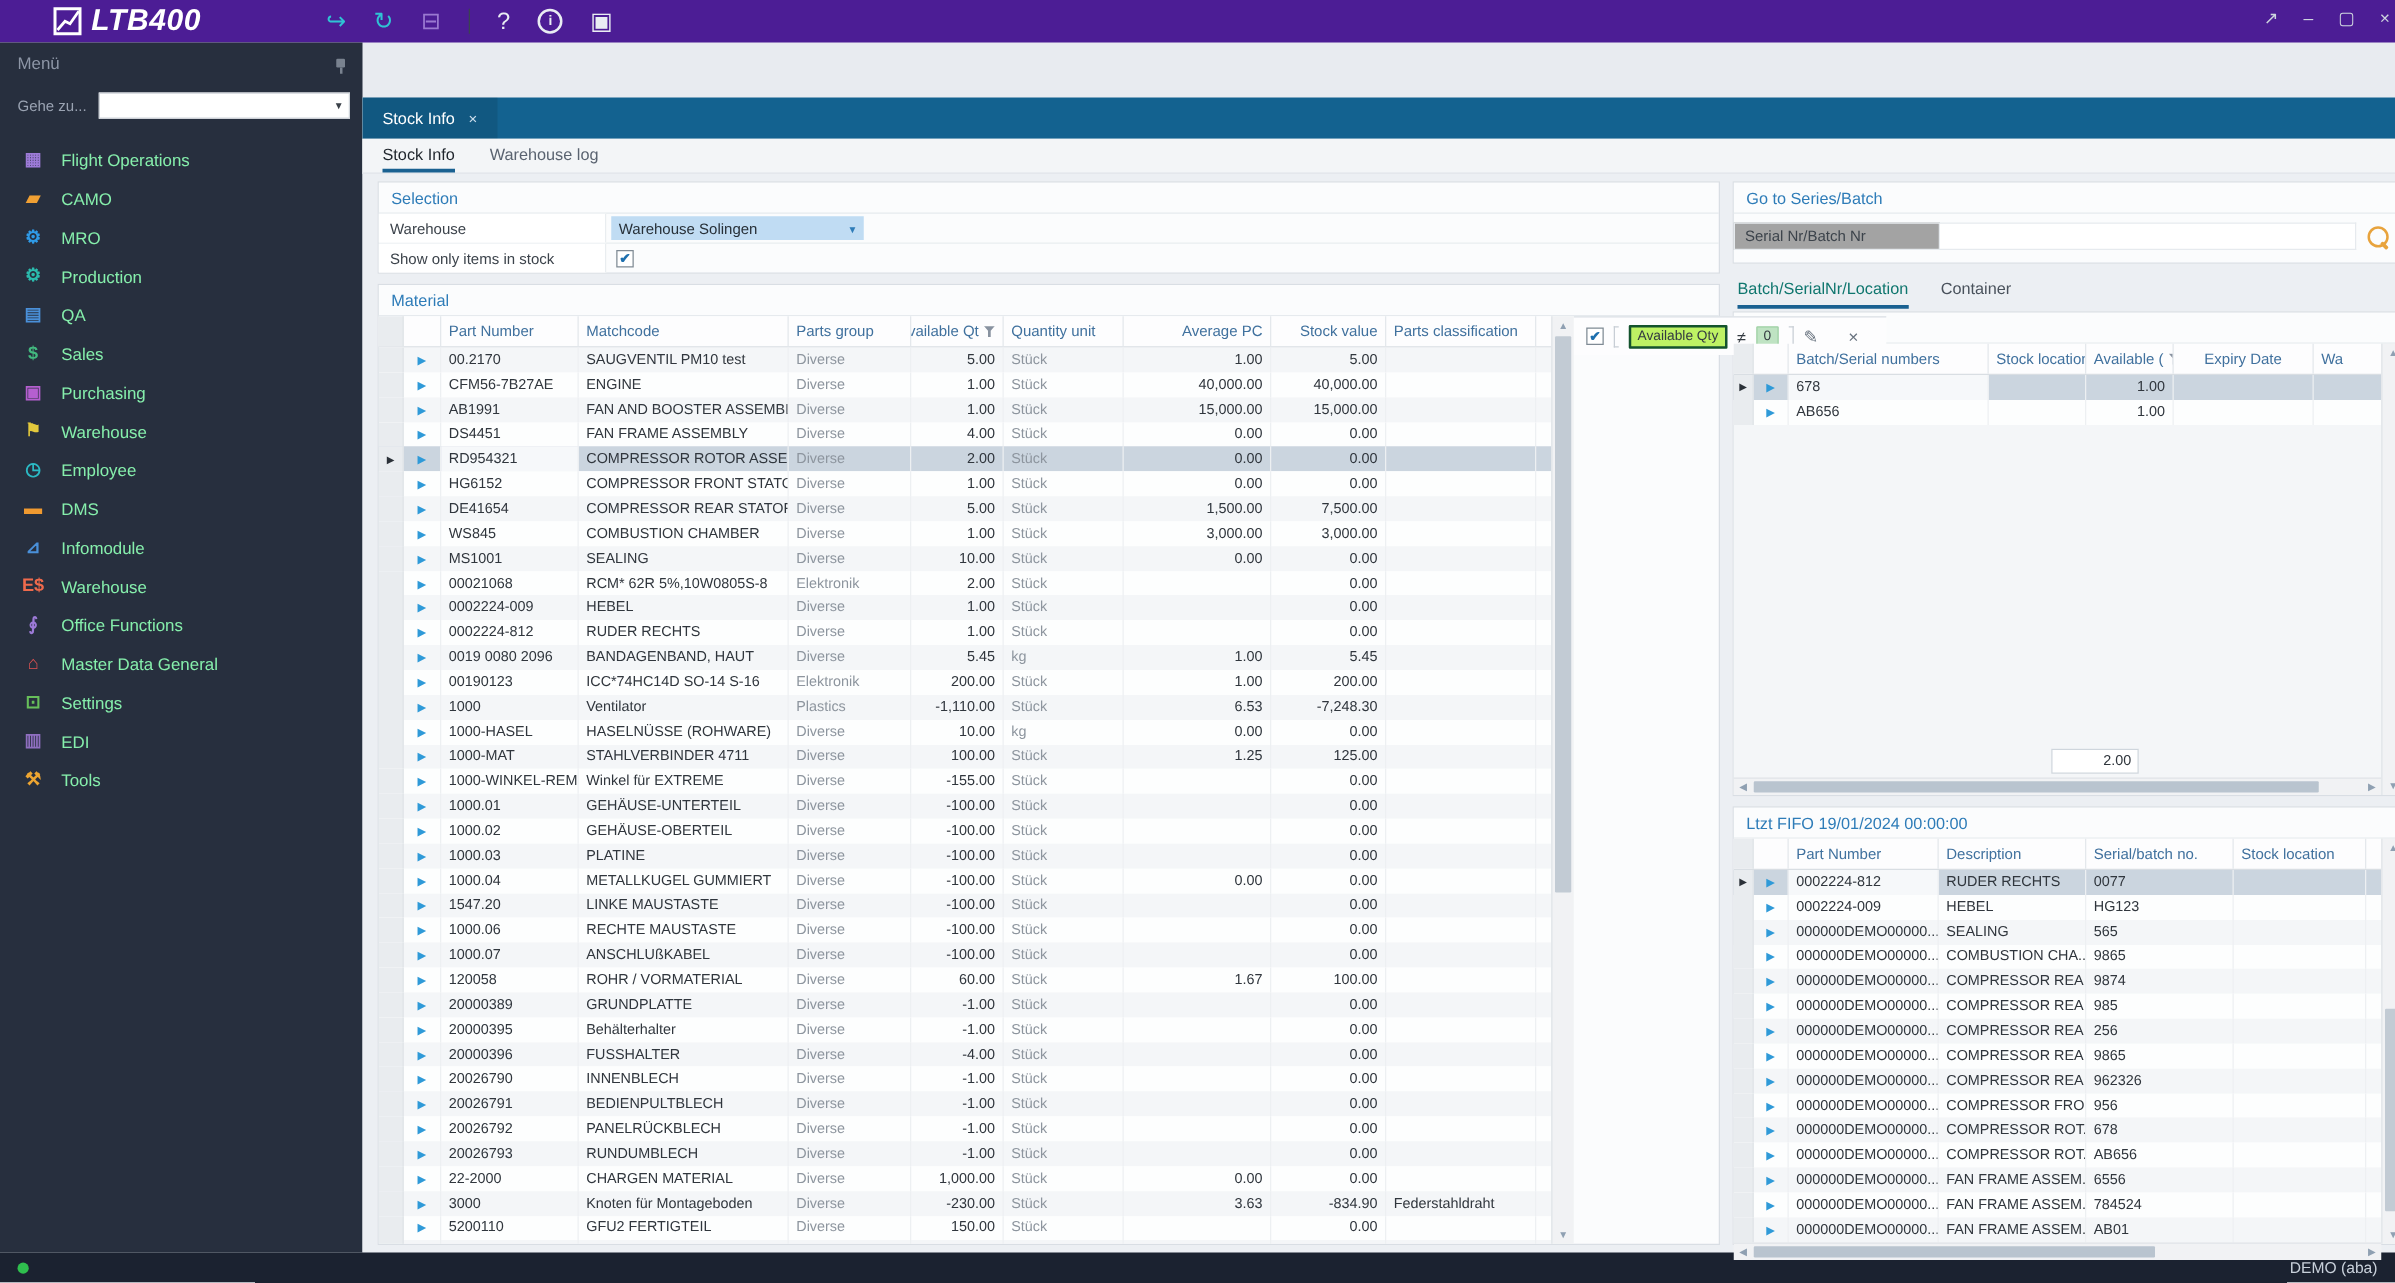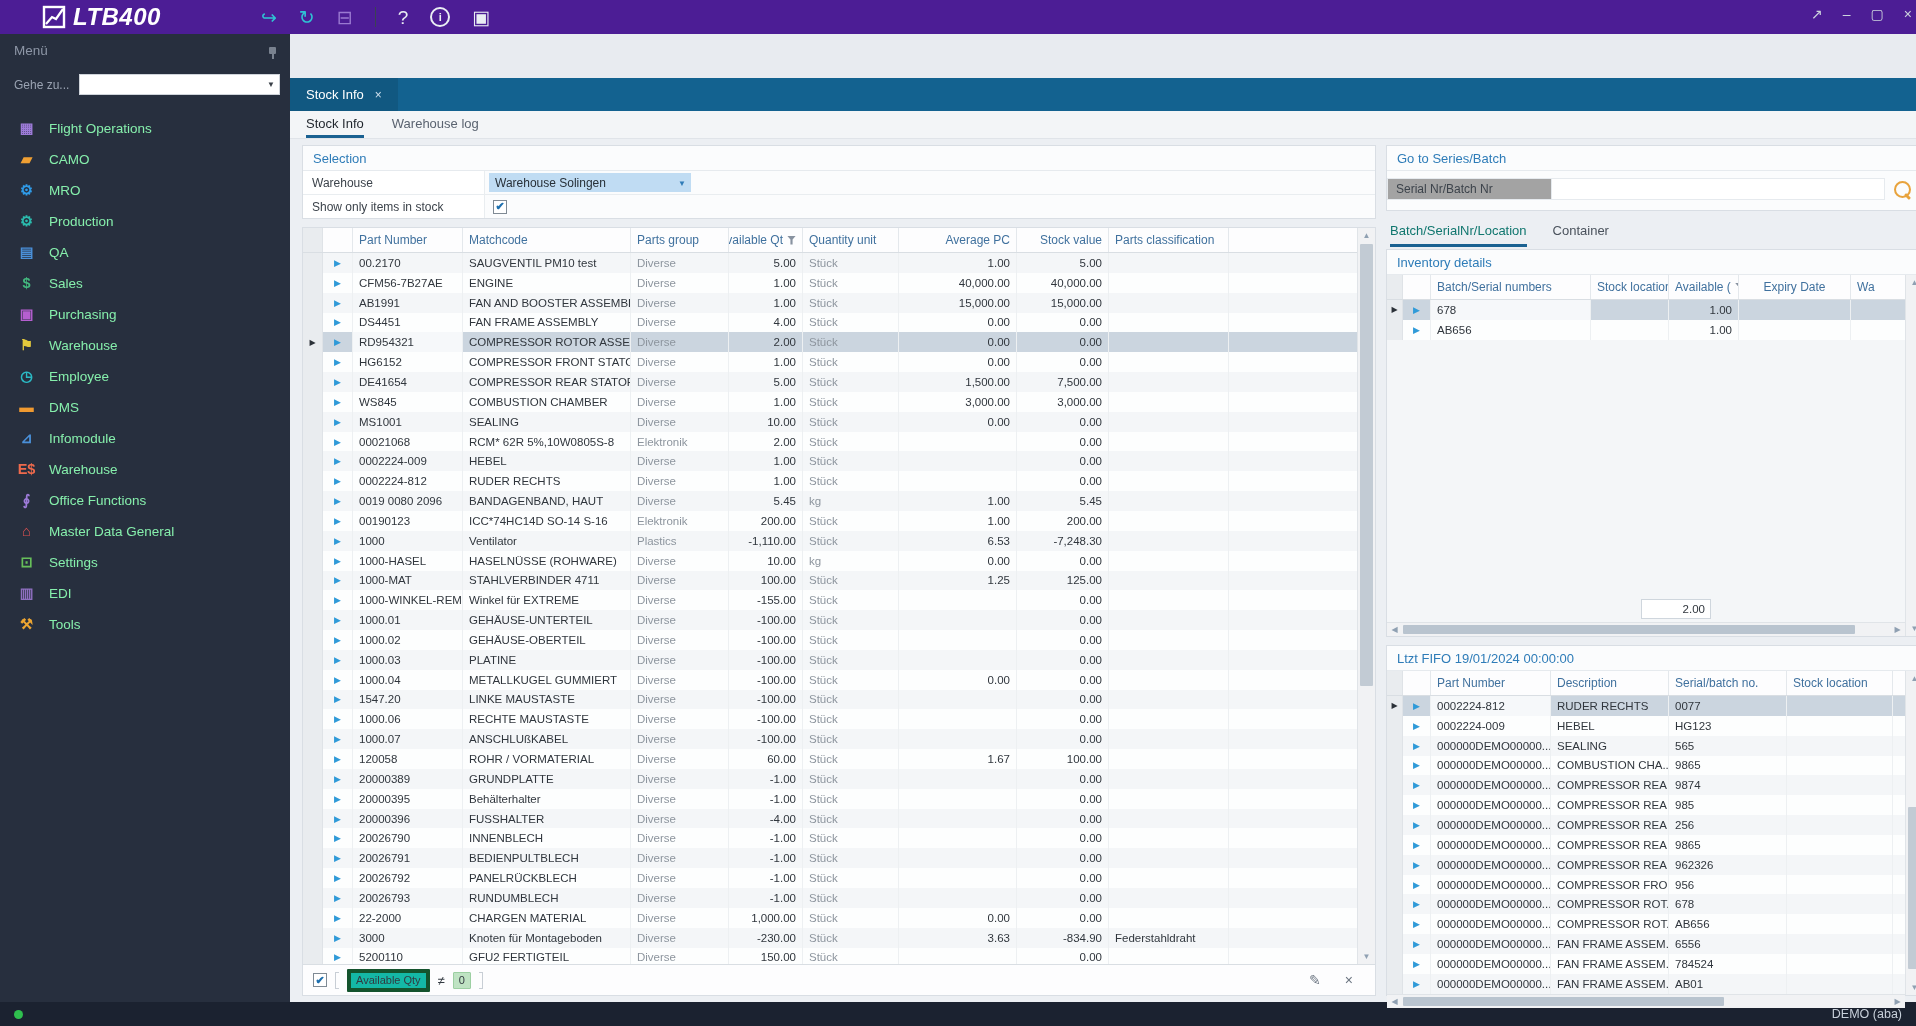--- a/index.html
+++ b/index.html
@@ -52,21 +52,21 @@
   
   .form-row{display:flex;height:23px;border-bottom:1px solid #e9edf0;font-size:12px;align-items:stretch;}
   .form-label{width:172px;flex:none;display:flex;align-items:center;padding-left:9px;color:#3c434b;background:#fff;border-right:1px solid #e9edf0;}
   .form-field{display:flex;align-items:center;padding-left:4px;}
   .combo-blue{width:196px;height:19px;background:#c0dcf3;position:relative;display:flex;align-items:center;padding-left:6px;color:#273038;font-size:12px;}
   .combo-blue .dd{position:absolute;right:5px;top:6px;font-size:8px;color:#2f7cb8;}
   .checkbox{width:14px;height:14px;background:#fff;border:1px solid #7f8a94;display:flex;align-items:center;justify-content:center;font-size:11px;font-weight:bold;color:transparent;box-sizing:border-box;}
   .checkbox.checked{color:#1d6fae;}
 
   
-  .grid{flex:1;display:flex;flex-direction:column;min-height:0;position:relative;}
+  .grid{flex:1;display:flex;flex-direction:row;min-height:0;position:relative;}
   .grid-scroll-wrap{flex:1;display:flex;min-height:0;}
   .grid-main{flex:1;display:flex;flex-direction:column;min-width:0;}
   .grid-header{flex:none;display:flex;height:24px;align-items:stretch;background:#fdfdfe;border-bottom:1px solid #d9dee3;color:#40719e;font-size:12px;}
   .grid-header .cell{display:flex;align-items:center;padding:0 6px;border-right:1px solid #e4e8ec;box-sizing:border-box;white-space:nowrap;overflow:hidden;}
   .grid-body{flex:1;overflow:hidden;display:flex;flex-direction:column;}
   .grid-row{flex:none;display:flex;height:19.85px;align-items:stretch;font-size:11.5px;color:#30363d;box-sizing:border-box;}
   .grid-row:nth-child(odd){background:#f4f6f8;}
   .grid-row:nth-child(even){background:#fdfefe;}
   .grid-row.selected{background:#cbd5df;}
   .grid-row .cell{display:flex;align-items:center;padding:0 6px;border-right:1px solid #edf0f2;box-sizing:border-box;white-space:nowrap;overflow:hidden;}
@@ -99,21 +99,21 @@
   .hscroll .sa{width:15px;display:flex;align-items:center;justify-content:center;font-size:8px;color:#8fa0b2;flex:none;}
   .hscroll .sa.right{margin-left:auto;}
   .hthumb{position:absolute;top:2px;bottom:2px;background:#b9c4cf;border-radius:1px;}
 
   
   .filterbar{flex:none;height:30px;border-top:1px solid #d9dee3;background:#fdfdfe;display:flex;align-items:center;gap:8px;padding:0 10px;}
   .bracket{width:4px;height:17px;border:1px solid #c8ced5;box-sizing:border-box;}
   .bracket.open{border-right:none;}
   .bracket.close{border-left:none;}
   .ftag{font-size:11px;color:#333a41;padding:1.5px 5px;border-radius:1px;}
-  .ftag.field{background:#14b8a6;border:4px solid #14532d;}
+  .ftag.field{background:#bef264;border:2px solid #14532d;}
   .ftag.value{background:#bfe3c3;border:1px solid #9ccfa2;}
   .fop{font-size:13px;color:#333a41;}
   .fb-icons{margin-left:auto;display:flex;gap:24px;margin-right:12px;color:#6a7480;}
   .fb-icons .ic{font-size:14px;}
 
   
   .gb-goto{flex:none;height:66px;}
   .goto-batch-row{display:flex;align-items:center;height:26px;margin:5px 6px 0 0;}
   .gb-label{width:165px;flex:none;background:#a3a3a3;border:1px solid #e6eaee;height:22px;display:flex;align-items:center;padding-left:8px;font-size:12px;color:#3c434b;box-sizing:border-box;}
   .gb-input{flex:1;height:22px;background:#fff;border:1px solid #e6eaee;border-left:none;box-sizing:border-box;}
@@ -317,20 +317,21 @@
             </div>
             <div class="form-row" style="border-bottom:none">
               <div class="form-label">Show only items in stock</div>
               <div class="form-field" style="padding-left:8px">
                 <span class="checkbox checked">✔</span>
               </div>
             </div>
           </div>
 
           <div class="groupbox" style="flex:1;min-height:0">
+            <div class="gb-title">Material</div>
             <div class="grid">
               <div class="grid-scroll-wrap">
                 <div class="grid-main">
                   <div class="grid-header">
                     <span class="cell c-ind"></span>
                     <span class="cell c-arrow"></span>
                     <span class="cell m-part">Part Number</span>
                     <span class="cell m-match">Matchcode</span>
                     <span class="cell m-group">Parts group</span>
                     <span class="cell m-avail num">

